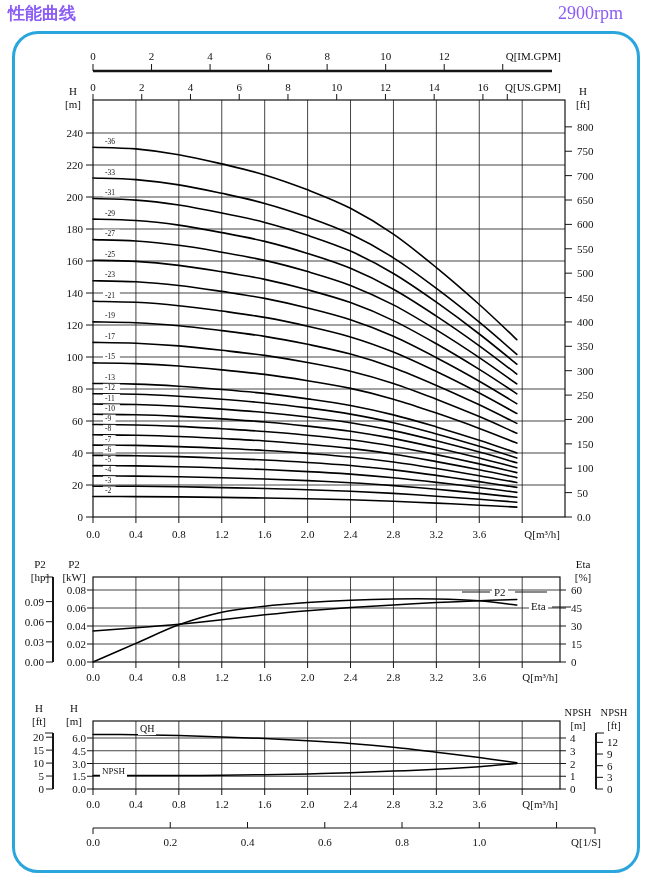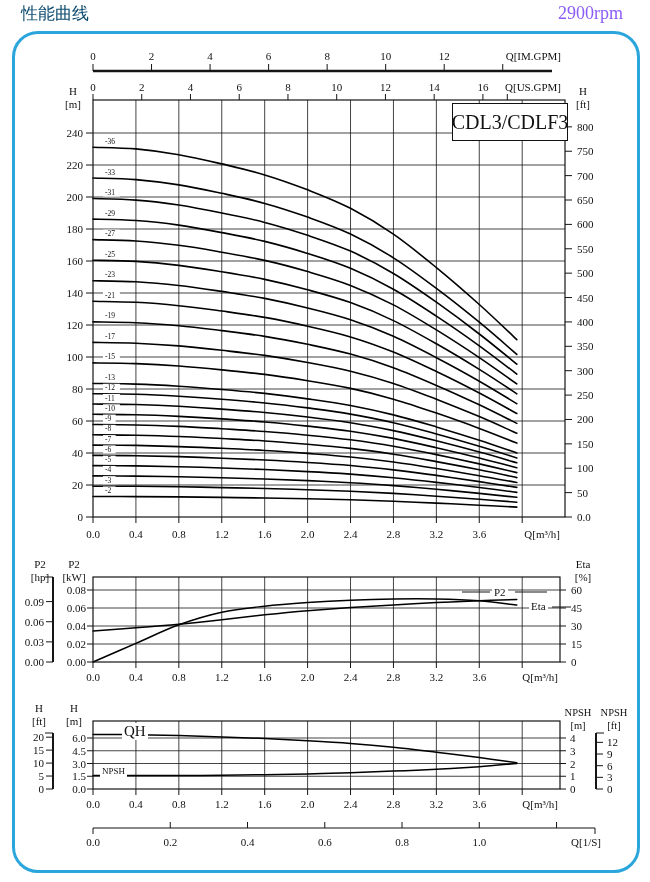--- a/index.html
+++ b/index.html
@@ -1,30 +1,30 @@
 <!DOCTYPE html>
 <html><head>
 <meta charset="utf-8">
 <style>
   html,body{margin:0;padding:0;background:#fff;}
   .page{position:relative;width:650px;height:882px;background:#fff;overflow:hidden;
         font-family:"Liberation Serif","DejaVu Serif",serif;}
   .hdr-title{position:absolute;left:8px;top:2px;font-family:"DejaVu Sans","Liberation Sans",sans-serif;
-             font-weight:normal;font-size:17px;color:#0c4a6e;margin-left:13px;}
+             font-weight:bold;font-size:17px;color:#8b5cf6;}
   .hdr-rpm{position:absolute;right:27px;top:3px;font-size:18px;color:#8b5cf6;}
   .frame{position:absolute;left:12px;top:31px;width:622px;height:836px;border:3px solid #2ba6dd;
          border-radius:26px;}
   #plot{position:absolute;left:0;top:0;}
   .model-box{position:absolute;left:452px;top:103px;width:114px;height:36px;background:#fff;
              border:1.5px solid #111;display:flex;align-items:center;justify-content:center;
              font-size:20px;color:#111;}
   .tag{position:absolute;background:#fff;color:#111;line-height:1;padding:1px 2px;}
   .tag-p2{left:492px;top:586px;font-size:11px;}
   .tag-eta{left:529px;top:600px;font-size:11px;}
-  .tag-qh{left:122px;top:723px;font-size:15px;}
+  .tag-qh{left:138px;top:723px;font-size:10px;}
   .tag-npsh{left:100px;top:766px;font-size:9px;}
 </style>
 </head>
 <body>
 
 <div class="page">
   <div class="hdr-title">性能曲线</div>
   <div class="hdr-rpm">2900rpm</div>
   <div class="frame"></div>
   <svg id="plot" width="650" height="882">
@@ -422,20 +422,17 @@
       <text x="247.512" y="846" fill="#111" font-size="11" text-anchor="middle" font-family="&quot;Liberation Serif&quot;,&quot;DejaVu Serif&quot;,serif">0.4</text>
       <line x1="324.76800000000003" y1="822" x2="324.76800000000003" y2="828" stroke="#151515" stroke-width="1"></line>
       <text x="324.76800000000003" y="846" fill="#111" font-size="11" text-anchor="middle" font-family="&quot;Liberation Serif&quot;,&quot;DejaVu Serif&quot;,serif">0.6</text>
       <line x1="402.024" y1="822" x2="402.024" y2="828" stroke="#151515" stroke-width="1"></line>
       <text x="402.024" y="846" fill="#111" font-size="11" text-anchor="middle" font-family="&quot;Liberation Serif&quot;,&quot;DejaVu Serif&quot;,serif">0.8</text>
       <line x1="479.28" y1="822" x2="479.28" y2="828" stroke="#151515" stroke-width="1"></line>
       <text x="479.28" y="846" fill="#111" font-size="11" text-anchor="middle" font-family="&quot;Liberation Serif&quot;,&quot;DejaVu Serif&quot;,serif">1.0</text>
       <line x1="556.5360000000001" y1="822" x2="556.5360000000001" y2="828" stroke="#151515" stroke-width="1"></line>
       <text x="601" y="846" fill="#111" font-size="11" text-anchor="end" font-family="&quot;Liberation Serif&quot;,&quot;DejaVu Serif&quot;,serif">Q[1/S]</text>
     </svg>
-  <div class="model-box">
-    <span>CDL3/CDLF3</span>
-  </div>
   <div class="tag tag-p2">P2</div>
   <div class="tag tag-eta">Eta</div>
   <div class="tag tag-qh">QH</div>
   <div class="tag tag-npsh">NPSH</div>
 </div>
 
 </body></html>

